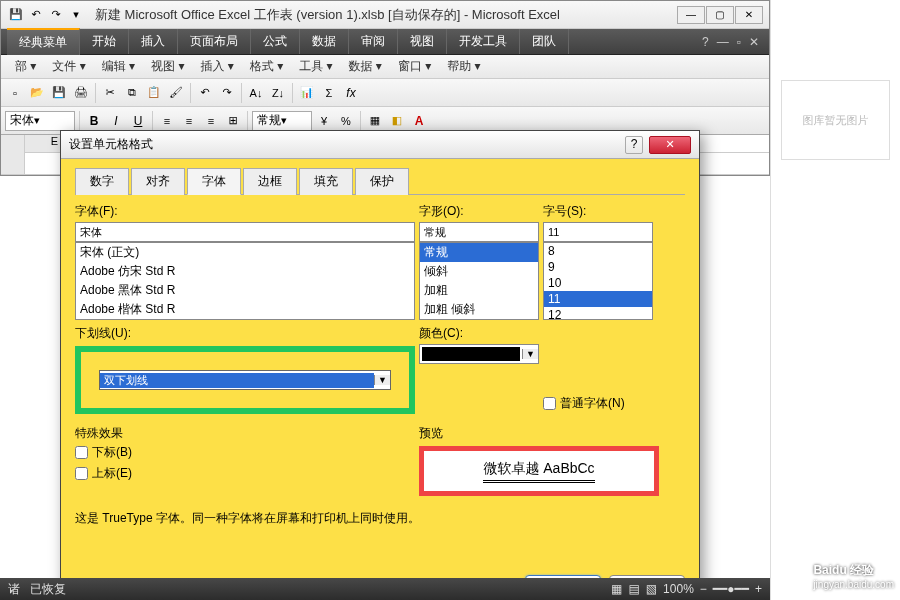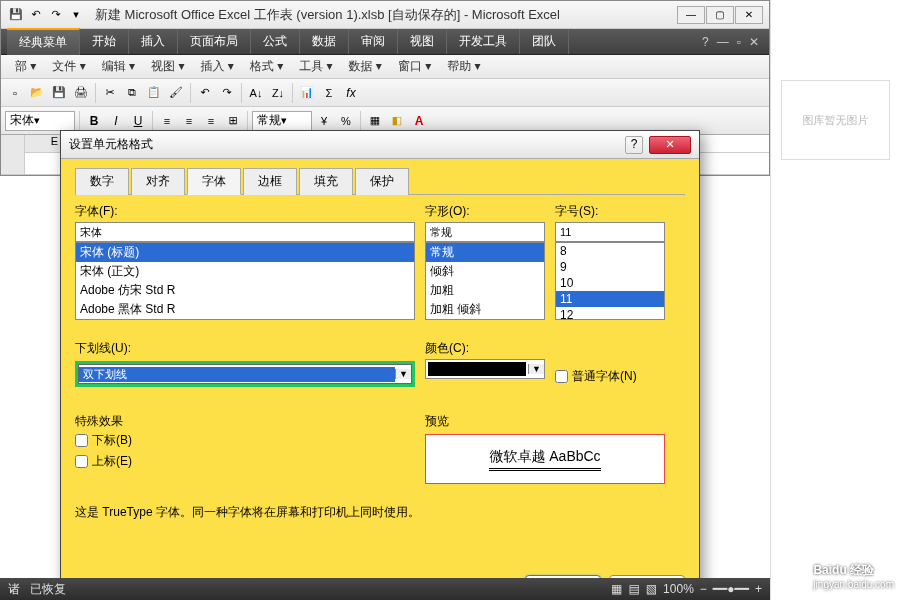--- a/index.html
+++ b/index.html
@@ -27,37 +27,37 @@
 .colhdr{height:18px;border-bottom:1px solid #ccc;display:flex}
 .colhdr span{width:60px;border-right:1px solid #ccc;text-align:center;background:#e8e8e8;font-size:11px}
 .dialog{position:absolute;left:60px;top:130px;width:640px;height:480px;background:#fde047;border:1px solid #444;box-shadow:4px 4px 14px rgba(0,0,0,.4)}
 .dlg-title{height:28px;background:linear-gradient(#fff,#e4e4e4);display:flex;align-items:center;padding:0 8px;border-bottom:1px solid #aaa}
 .dlg-title span:first-child{flex:1}
 .dlg-close{width:42px;height:18px;background:linear-gradient(#e67,#c23);border:1px solid #a12;border-radius:2px;color:#fff;display:flex;align-items:center;justify-content:center;font-size:11px}
 .dlg-body{padding:8px 14px}
 .tabs{display:flex;border-bottom:1px solid #aaa;margin-bottom:8px}
 .tab{padding:4px 14px;border:1px solid #aaa;border-bottom:none;background:#eee;margin-right:2px;position:relative;top:1px}
 .tab.active{background:#f4f4f4;border-bottom:1px solid #f4f4f4}
-.form-row{display:flex;gap:10px;margin-bottom:20px}
+.form-row{display:flex;gap:4px;margin-bottom:5px}
 .col{display:flex;flex-direction:column}
 .lbl{font-size:12px;margin-bottom:2px}
 .listbox{border:1px solid #888;background:#fff;overflow-y:scroll;font-size:11px}
 .listbox div{padding:1px 4px;white-space:nowrap}
 .sel{background:#2b6cd4;color:#fff}
 .textfield{border:1px solid #888;background:#fff;padding:2px 4px;font-size:11px;height:20px}
 .dd{border:1px solid #888;background:#fff;height:20px;display:flex;align-items:center}
 .dd span{flex:1;padding:0 4px;font-size:11px}
 .dd .ar{width:16px;border-left:1px solid #888;text-align:center;background:#eee;font-size:9px}
-.redbox{border:3px solid #22c55e;padding:0;margin-top:2px}
+.redbox{border:6px solid #22c55e;padding:18px;margin-top:2px}
 .redbox .dd{border-color:#666}
 .redbox .dd span{background:#2b6cd4;color:#fff}
 .chk{display:flex;align-items:center;gap:4px;font-size:12px;margin:2px 0}
 .chk input{width:13px;height:13px}
 .fieldset-lbl{font-size:12px;margin-top:6px}
-.preview{border:1px solid #ef4444;background:#fff;height:50px;display:flex;align-items:center;justify-content:center;margin-top:4px}
+.preview{border:5px solid #ef4444;background:#fff;height:50px;display:flex;align-items:center;justify-content:center;margin-top:4px}
 .preview span{border-bottom:3px double #000;padding-bottom:2px;font-size:14px}
 .note{font-size:12px;margin-top:14px}
 .dlg-btns{position:absolute;bottom:10px;right:14px;display:flex;gap:8px}
 .btn{width:76px;height:24px;border:1px solid #888;background:linear-gradient(#fff,#ddd);border-radius:4px}
 .btn.primary{border:1px solid #3a76c4;box-shadow:0 0 2px #6af}
 .statusbar{position:absolute;bottom:0;left:0;width:770px;height:22px;background:linear-gradient(#484848,#2c2c2c);display:flex;align-items:center;color:#ddd;padding:0 8px;font-size:11px;gap:10px}
 .statusbar .sb-right{margin-left:auto;display:flex;gap:6px;align-items:center}
 .side{position:absolute;right:0;top:0;width:130px;height:600px;background:#fff;border-left:1px solid #ddd}
 .side-ph{margin:80px 10px;height:80px;border:1px solid #ddd;display:flex;align-items:center;justify-content:center;color:#bbb;font-size:11px}
 .watermark{position:absolute;right:6px;bottom:10px;color:#fff;opacity:.85;font-size:18px;font-weight:bold;text-shadow:0 0 3px #000}
@@ -191,21 +191,20 @@
       <div class="tab">边框</div>
       <div class="tab">填充</div>
       <div class="tab">保护</div>
     </div>
 
     <div class="form-row">
       <div class="col" style="width:340px">
         <div class="lbl">字体(F):</div>
         <input class="textfield" value="宋体" style="">
         <div class="listbox" style="height:78px">
-          <div class="sel">宋体 (标题)</div>
           <div>宋体 (正文)</div>
           <div>Adobe 仿宋 Std R</div>
           <div>Adobe 黑体 Std R</div>
           <div>Adobe 楷体 Std R</div>
 
         </div>
       </div>
       <div class="col" style="width:120px">
         <div class="lbl">字形(O):</div>
         <input class="textfield" value="常规" style="">

